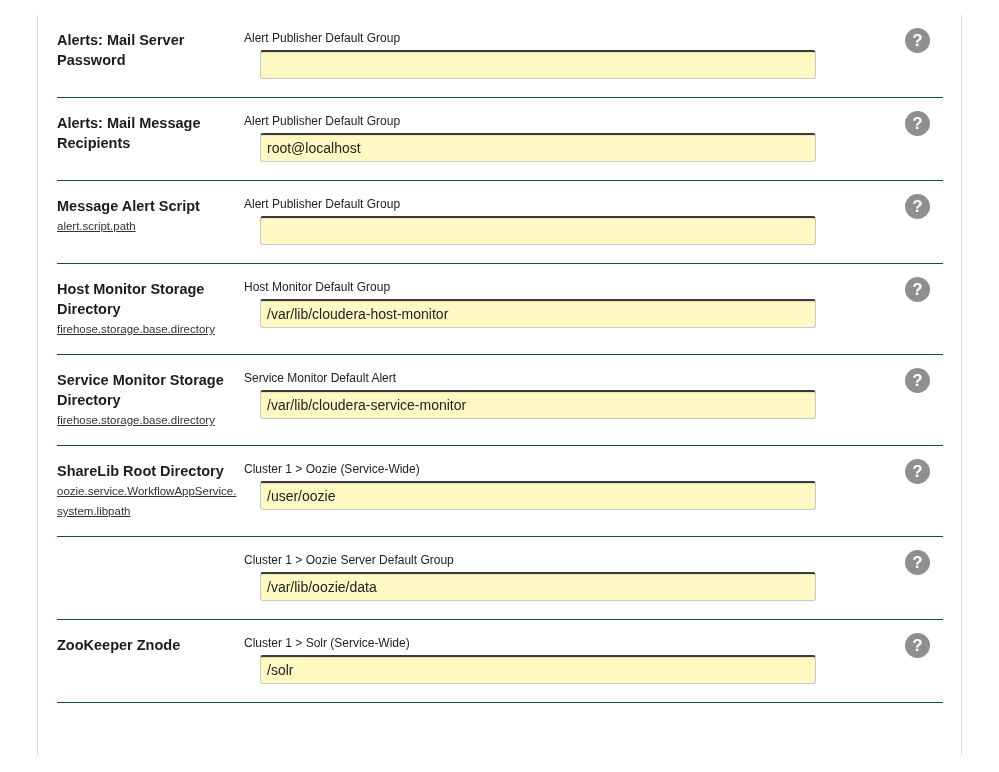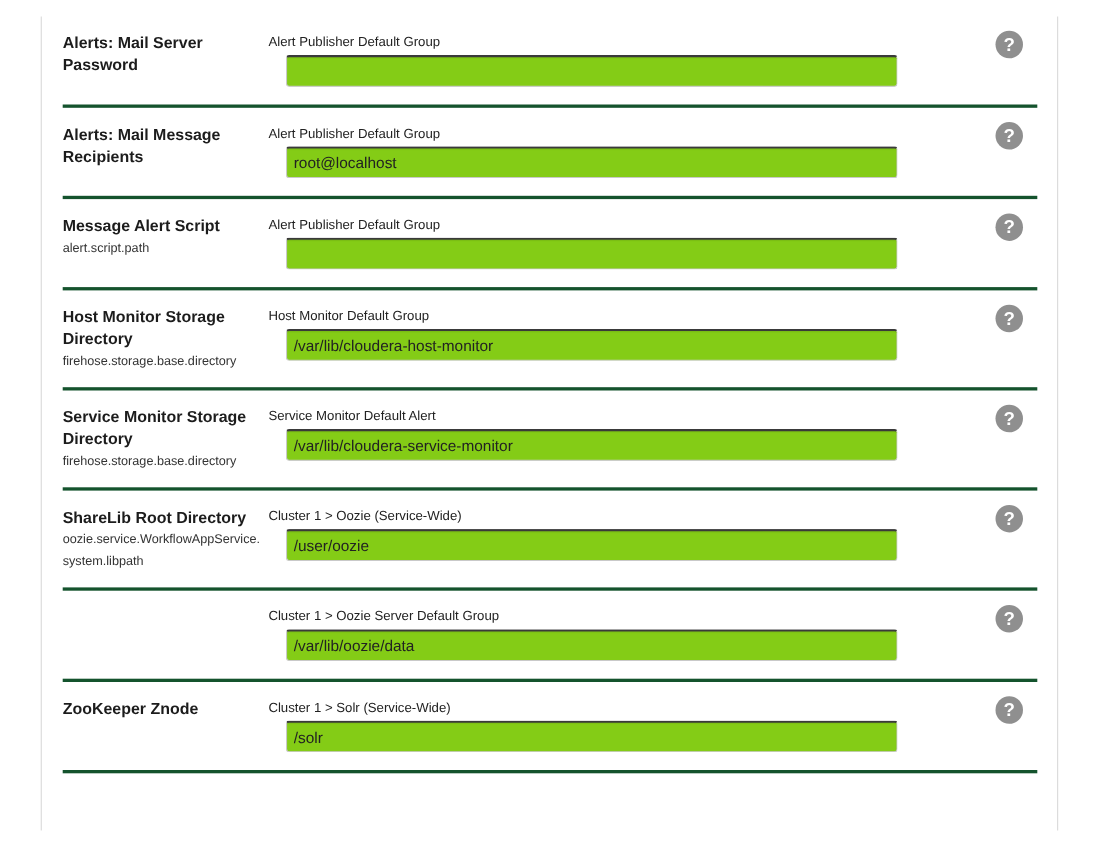--- a/index.html
+++ b/index.html
@@ -1,24 +1,24 @@
 <!DOCTYPE html>
 <html><head>
 <meta charset="utf-8">
 <style>
   html, body { margin:0; padding:0; background:#ffffff; }
   body { width:999px; height:772px; position:relative; overflow:hidden; font-family:"Liberation Sans", sans-serif; color:#222; }
   .panel { position:absolute; left:37px; top:15px; width:923px; height:740px; border-left:1px solid #d9d9d9; border-right:1px solid #d9d9d9; }
   .rows { position:absolute; left:57px; top:15px; width:886px; }
-  .row { position:relative; border-bottom:3px solid #14532d; box-sizing:border-box; }
+  .row { position:relative; border-bottom:1px solid #14532d; box-sizing:border-box; }
   .name { position:absolute; left:0; top:15px; width:195px; }
   .title { font-size:14.5px; font-weight:bold; line-height:20px; color:#1c1c1c; }
-  .sub { font-size:11.5px; line-height:20px; color:#333; }
+  .sub { font-size:11.5px; line-height:20px; color:#333;text-decoration:underline; }
   .scope { position:absolute; left:187px; top:16px; font-size:12px; color:#222; }
-  .inp { position:absolute; left:203px; top:35px; width:556px; height:29px; box-sizing:border-box; border:1px solid #c9c9c9; border-top:2px solid #3a3a3a; border-radius:3px; font-family:"Liberation Sans", sans-serif; font-size:14px; padding:0 6px; color:#222; background:#84cc16; outline:none; box-shadow: inset 0 1px 1px rgba(0,0,0,0.08); }
+  .inp { position:absolute; left:203px; top:35px; width:556px; height:29px; box-sizing:border-box; border:1px solid #c9c9c9; border-top:2px solid #3a3a3a; border-radius:3px; font-family:"Liberation Sans", sans-serif; font-size:14px; padding:0 6px; color:#222; background:#fef9c3; outline:none; box-shadow: inset 0 1px 1px rgba(0,0,0,0.08); }
   .help { position:absolute; left:848px; top:13px; width:25px; height:25px; border-radius:50%; background:#8f8f8f; color:#fff; font-weight:bold; font-size:17px; line-height:25px; text-align:center; cursor:pointer; }
 </style>
 </head>
 <body>
 
 <div class="panel"></div>
 
 <div class="rows">
   <div class="row" style="height:83px">
     <div class="name">

